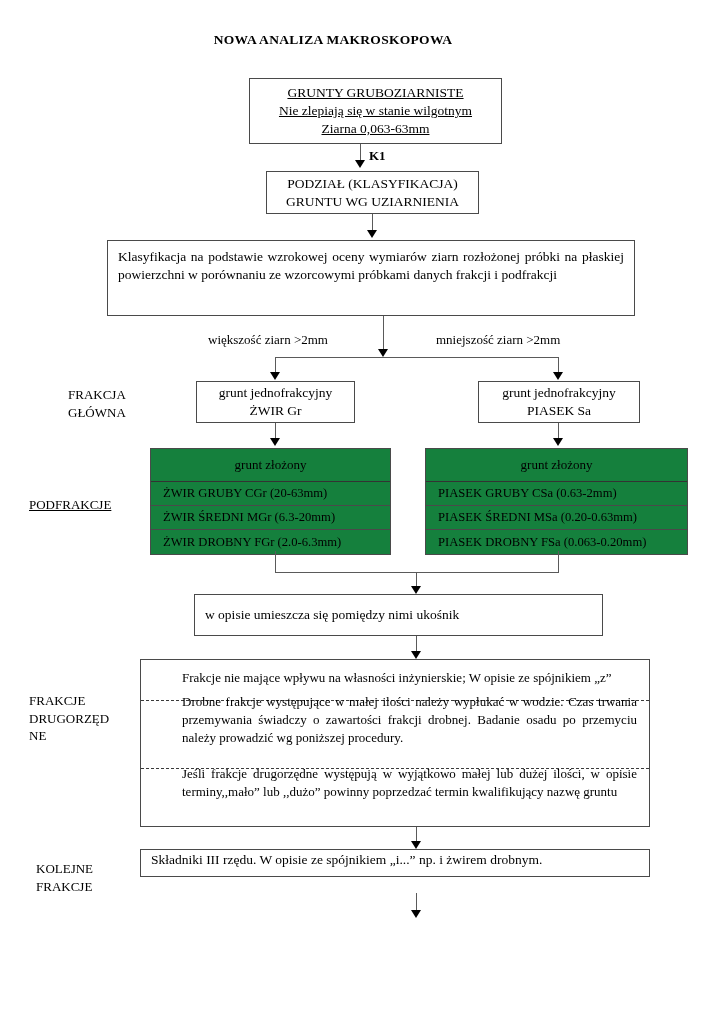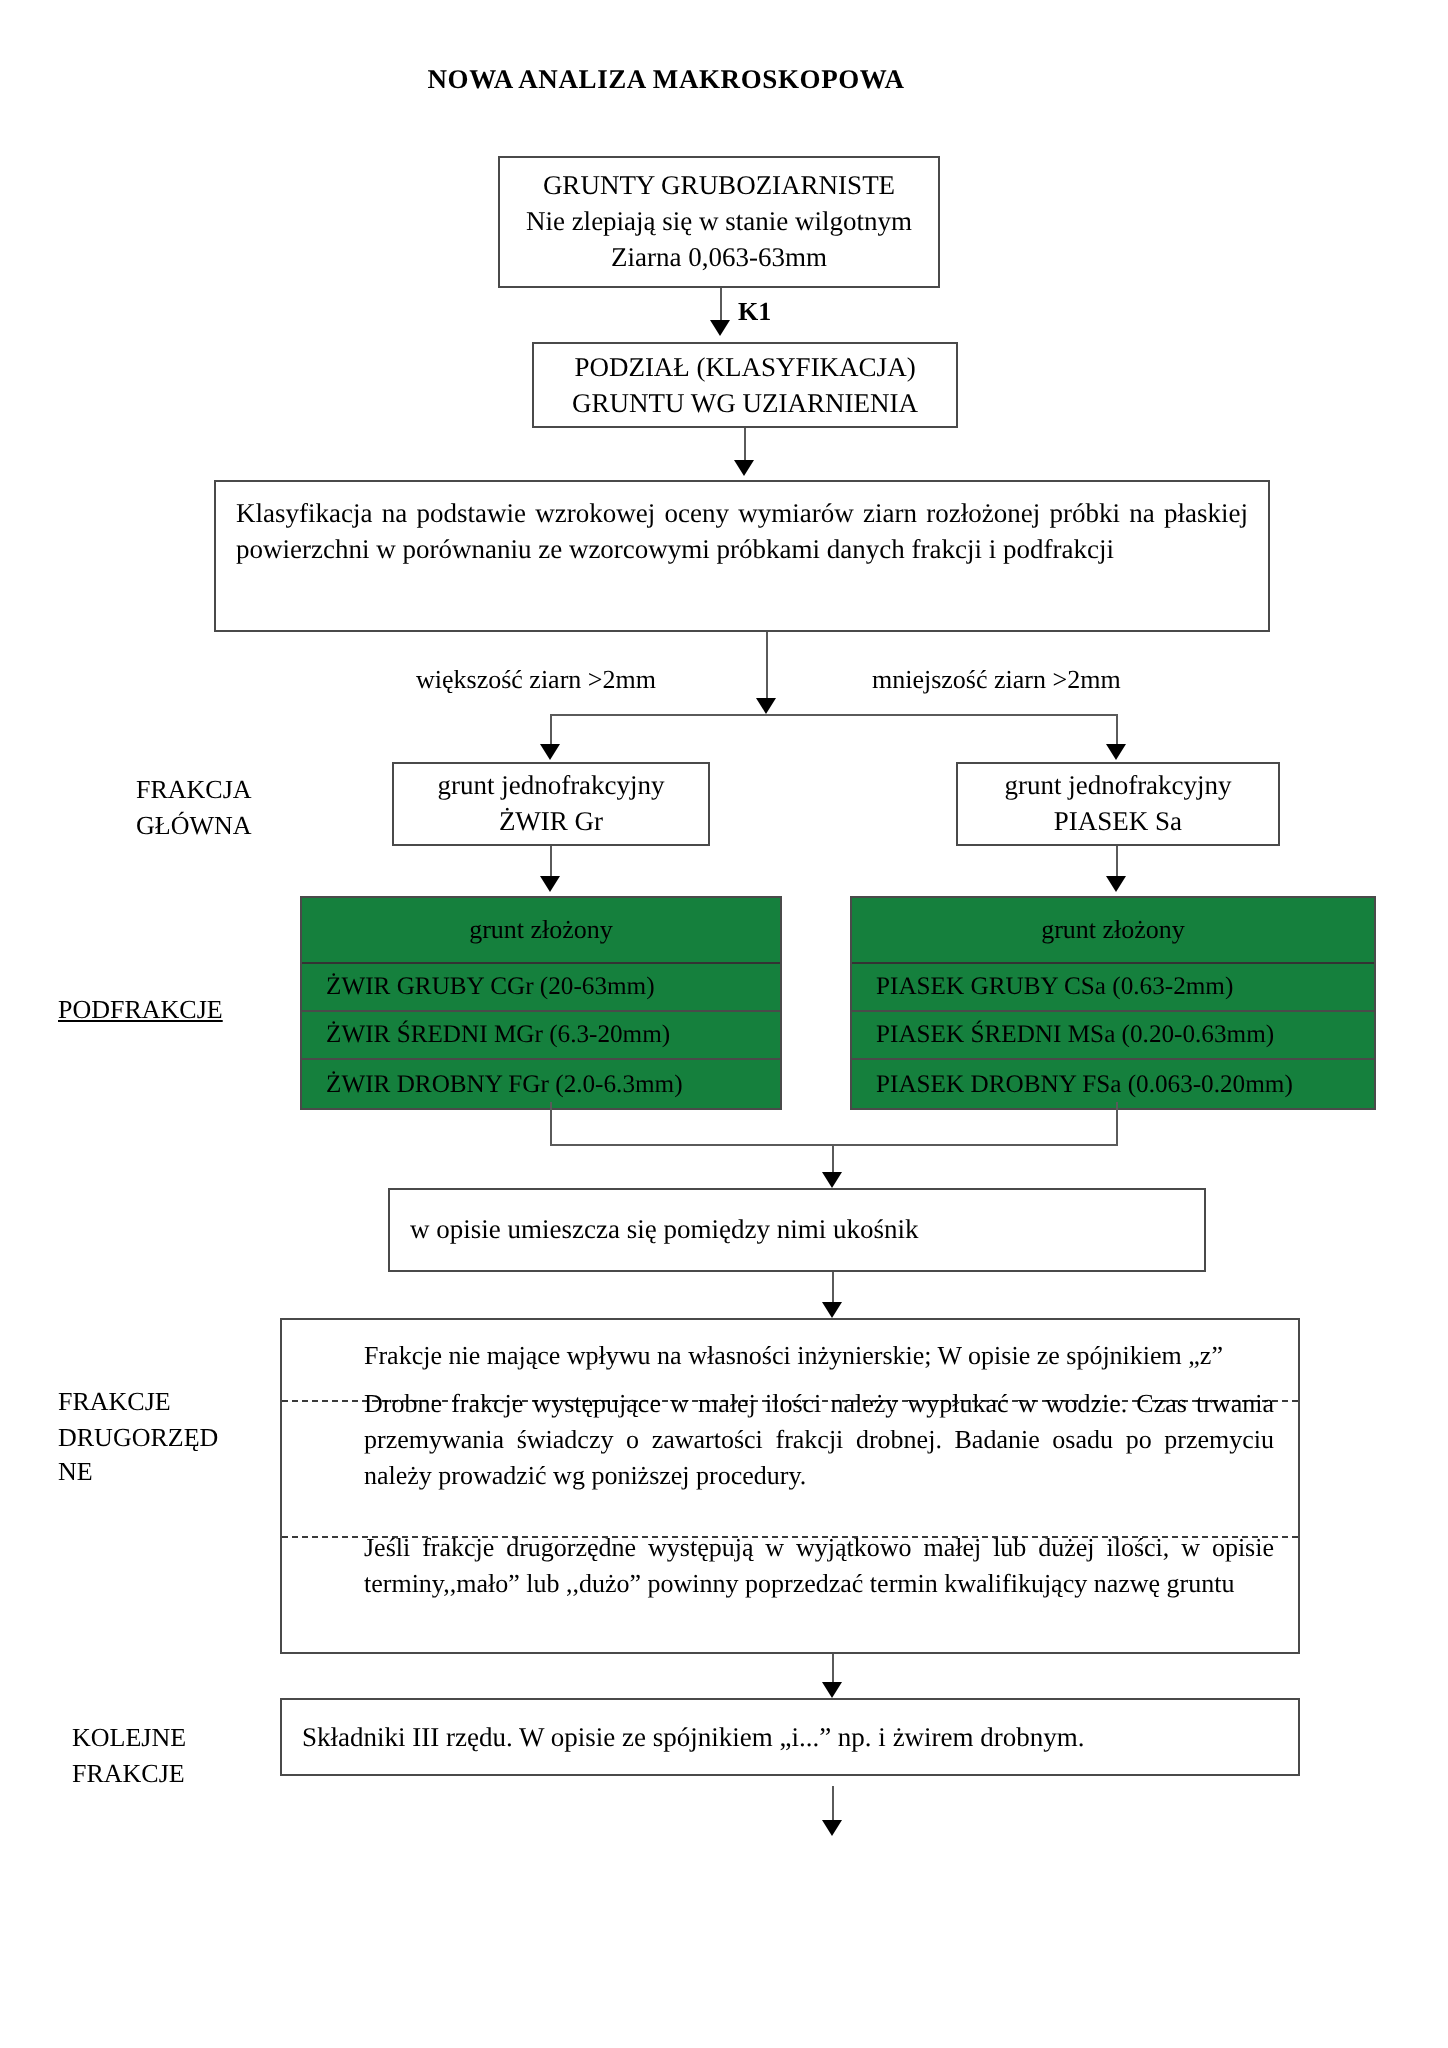--- a/index.html
+++ b/index.html
@@ -75,21 +75,21 @@
 
   .justify{text-align:justify;text-align-last:left;}
 </style>
 </head>
 <body>
 
 <div class="page">
 
   <div class="title">NOWA ANALIZA MAKROSKOPOWA</div>
 
-  <div class="box center" style="left:249px;top:78px;width:221px;height:66px;">
+  <div class="box center" style="left:249px;top:78px;width:253px;height:66px;text-decoration:underline;">
     <span class="ln">GRUNTY GRUBOZIARNISTE</span>
     <span class="ln">Nie zlepiają się w stanie wilgotnym</span>
     <span class="ln">Ziarna 0,063-63mm</span>
   </div>
 
   <div class="vline" style="left:360px;top:144px;height:18px;"></div>
   <div class="arrow" style="left:355px;top:160px;"></div>
   <div class="klabel" style="left:369px;top:148px;">K1</div>
 
   <div class="box center" style="left:266px;top:171px;width:213px;height:43px;">
@@ -175,21 +175,21 @@
 
   <div class="sidelabel" style="left:29px;top:692px;">
     <span class="ln">FRAKCJE</span>
     <span class="ln">DRUGORZĘD</span>
     <span class="ln">NE</span>
   </div>
 
   <div class="vline" style="left:416px;top:827px;height:17px;"></div>
   <div class="arrow" style="left:411px;top:841px;"></div>
 
-  <div class="box padded" style="left:140px;top:849px;width:510px;height:39px;justify-content:center;">
+  <div class="box padded" style="left:140px;top:849px;width:510px;height:28px;justify-content:flex-end;">
     <span class="ln">Składniki III  rzędu. W opisie ze spójnikiem „i...” np.   i żwirem drobnym.</span>
   </div>
 
   <div class="sidelabel" style="left:36px;top:860px;">
     <span class="ln">KOLEJNE</span>
     <span class="ln">FRAKCJE</span>
   </div>
 
   <div class="vline" style="left:416px;top:893px;height:19px;"></div>
   <div class="arrow" style="left:411px;top:910px;"></div>

